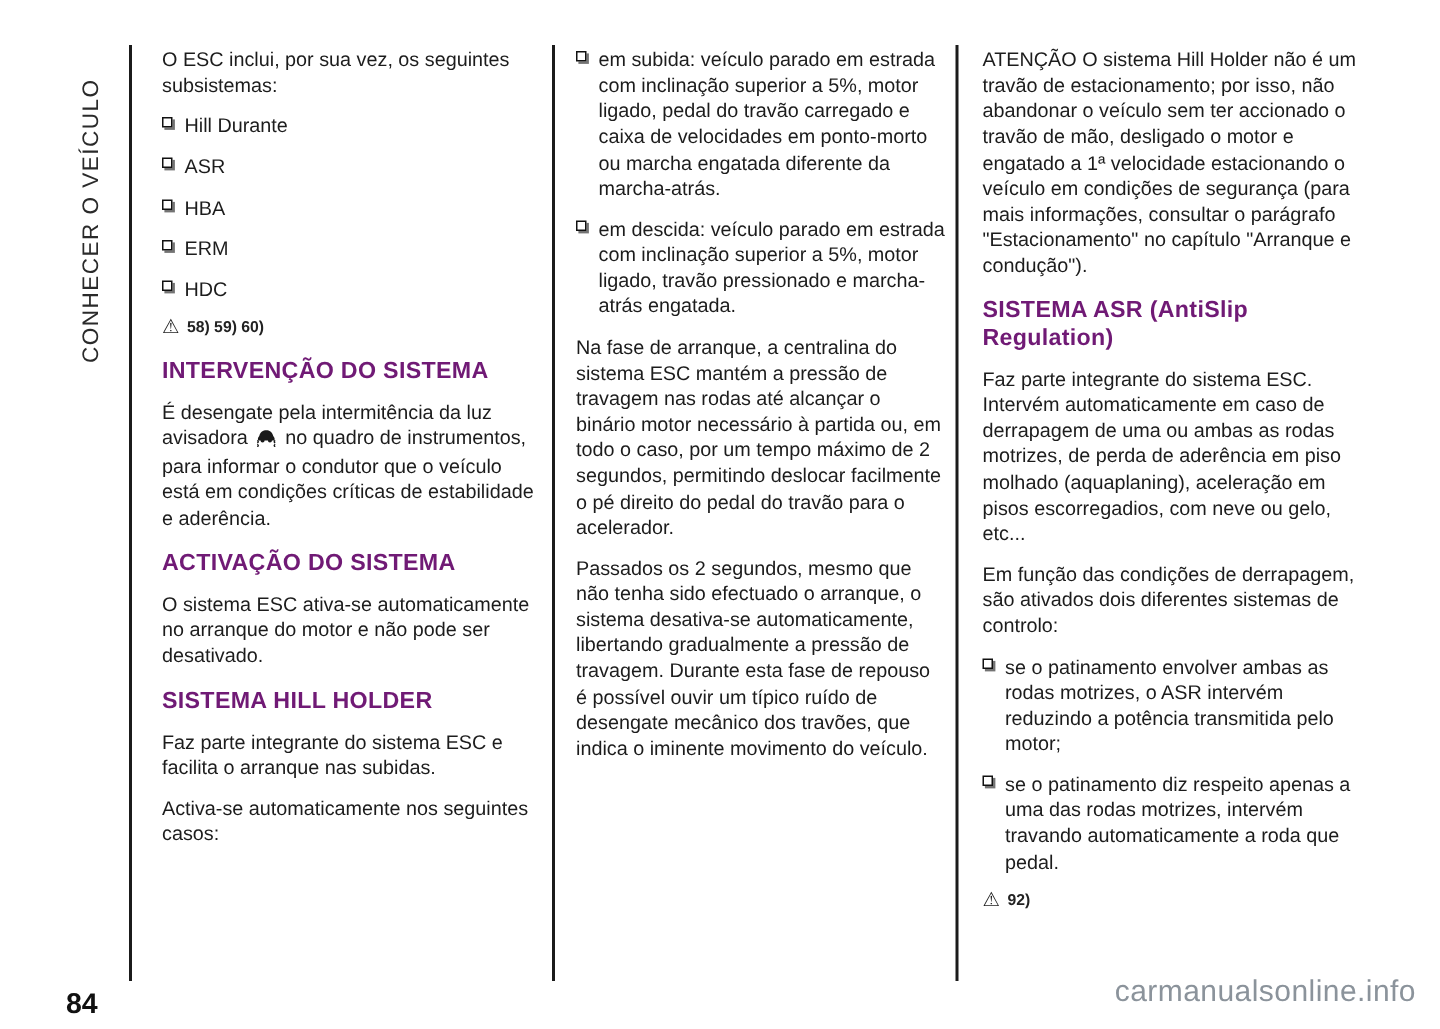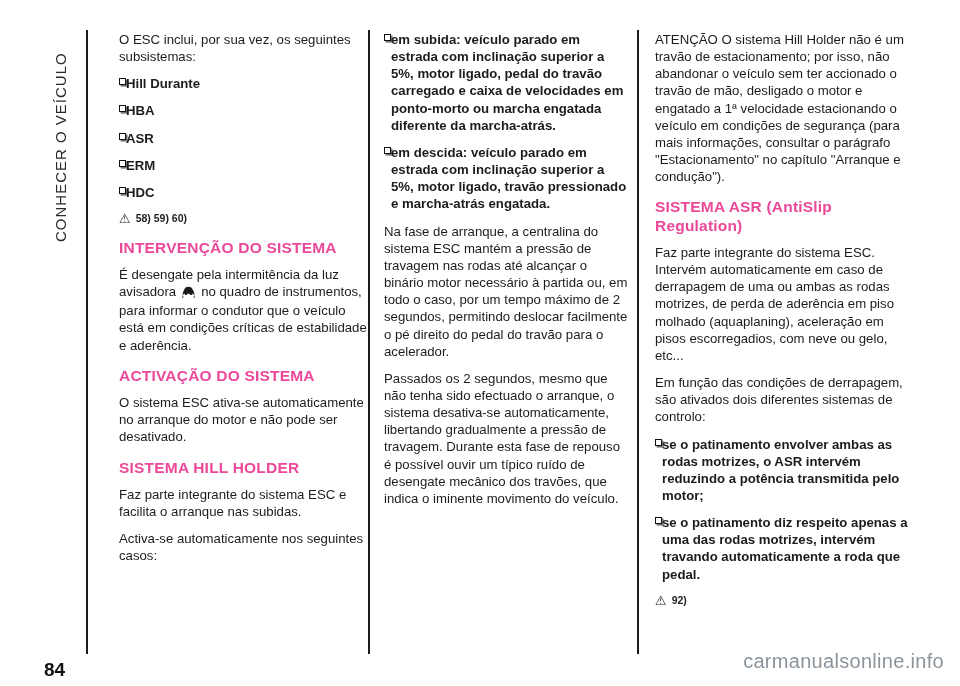--- a/index.html
+++ b/index.html
@@ -22,31 +22,31 @@
   }
 
   
   .rule { position:absolute; top:30px; width:1.6px; height:624px; background:#1b1b1b; }
   .rule1 { left:86px; }
   .rule2 { left:368px; }
   .rule3 { left:637px; }
 
   
   .col { position:absolute; top:31px; font-size:13.2px; line-height:1.3; color:#1c1c1c; }
-  .col1 { left:108px; width:252px;margin-left:11px; }
+  .col1 { left:108px; width:252px; }
   .col2 { left:384px; width:246px; }
   .col3 { left:655px; width:260px; }
 
   p.body { margin-bottom:10px; }
   h3.head {
     font-size:15.5px; font-weight:bold; letter-spacing:.2px;
-    line-height:1.18; margin:13px 0 9px; color:#ec4899;
+    line-height:1.18; margin:13px 0 9px; color:#701a75;
   }
 
-  .li { display:flex; margin-bottom:10px;font-weight:bold; }
+  .li { display:flex; gap:8px; margin-bottom:10px; }
   .li .txt { flex:1; }
   .sq {
     flex:none; width:7px; height:7px; margin-top:3px;
     border:1.3px solid #111;
     box-shadow:1.6px 1.6px 0 rgba(0,0,0,.55);
     background:#fff;
   }
 
   .noteline { display:flex; align-items:baseline; gap:5px; margin:4px 0 12px; }
   .warn { font-family:"DejaVu Sans", sans-serif; font-size:13px; line-height:1; position:relative; top:1px; }
@@ -79,25 +79,25 @@
 
   <div class="col col1">
     <p class="body">O ESC inclui, por sua vez, os seguintes subsistemas:</p>
 
     <div class="li">
       <span class="sq"></span>
       <span class="txt">Hill Durante</span>
     </div>
     <div class="li">
       <span class="sq"></span>
-      <span class="txt">HBA</span>
+      <span class="txt">ASR</span>
     </div>
     <div class="li">
       <span class="sq"></span>
-      <span class="txt">ASR</span>
+      <span class="txt">HBA</span>
     </div>
     <div class="li">
       <span class="sq"></span>
       <span class="txt">ERM</span>
     </div>
     <div class="li">
       <span class="sq"></span>
       <span class="txt">HDC</span>
     </div>
 

